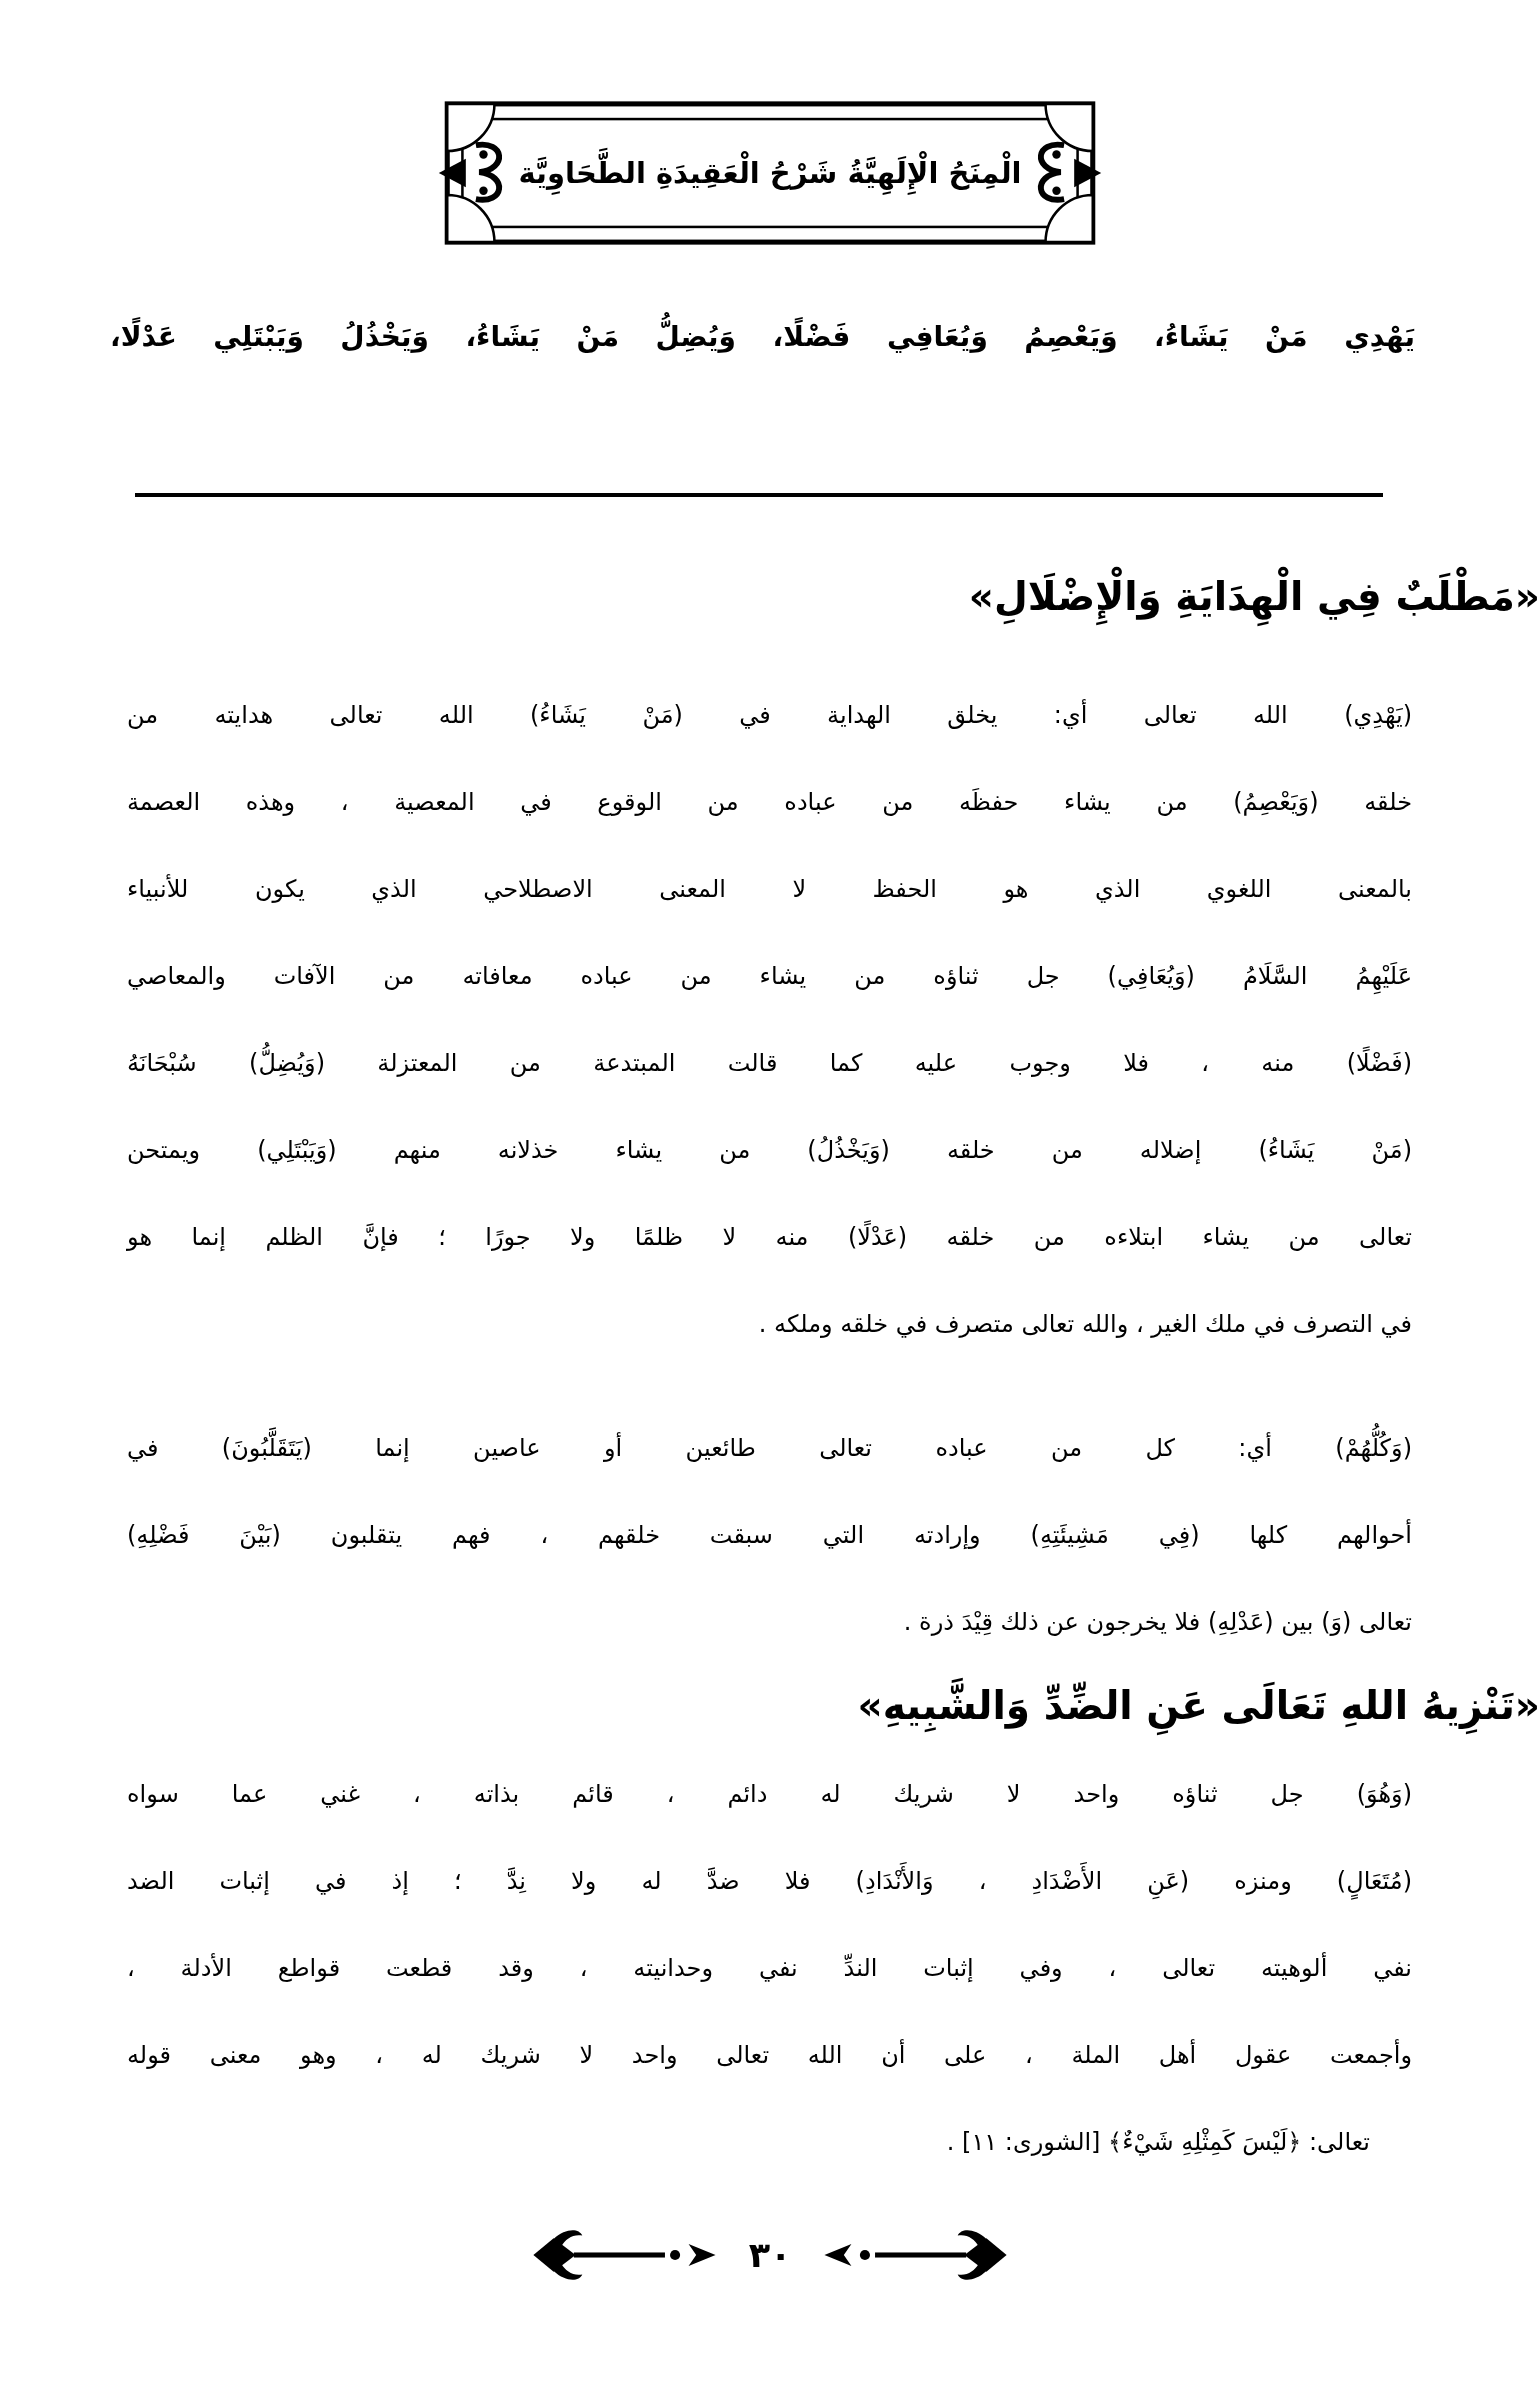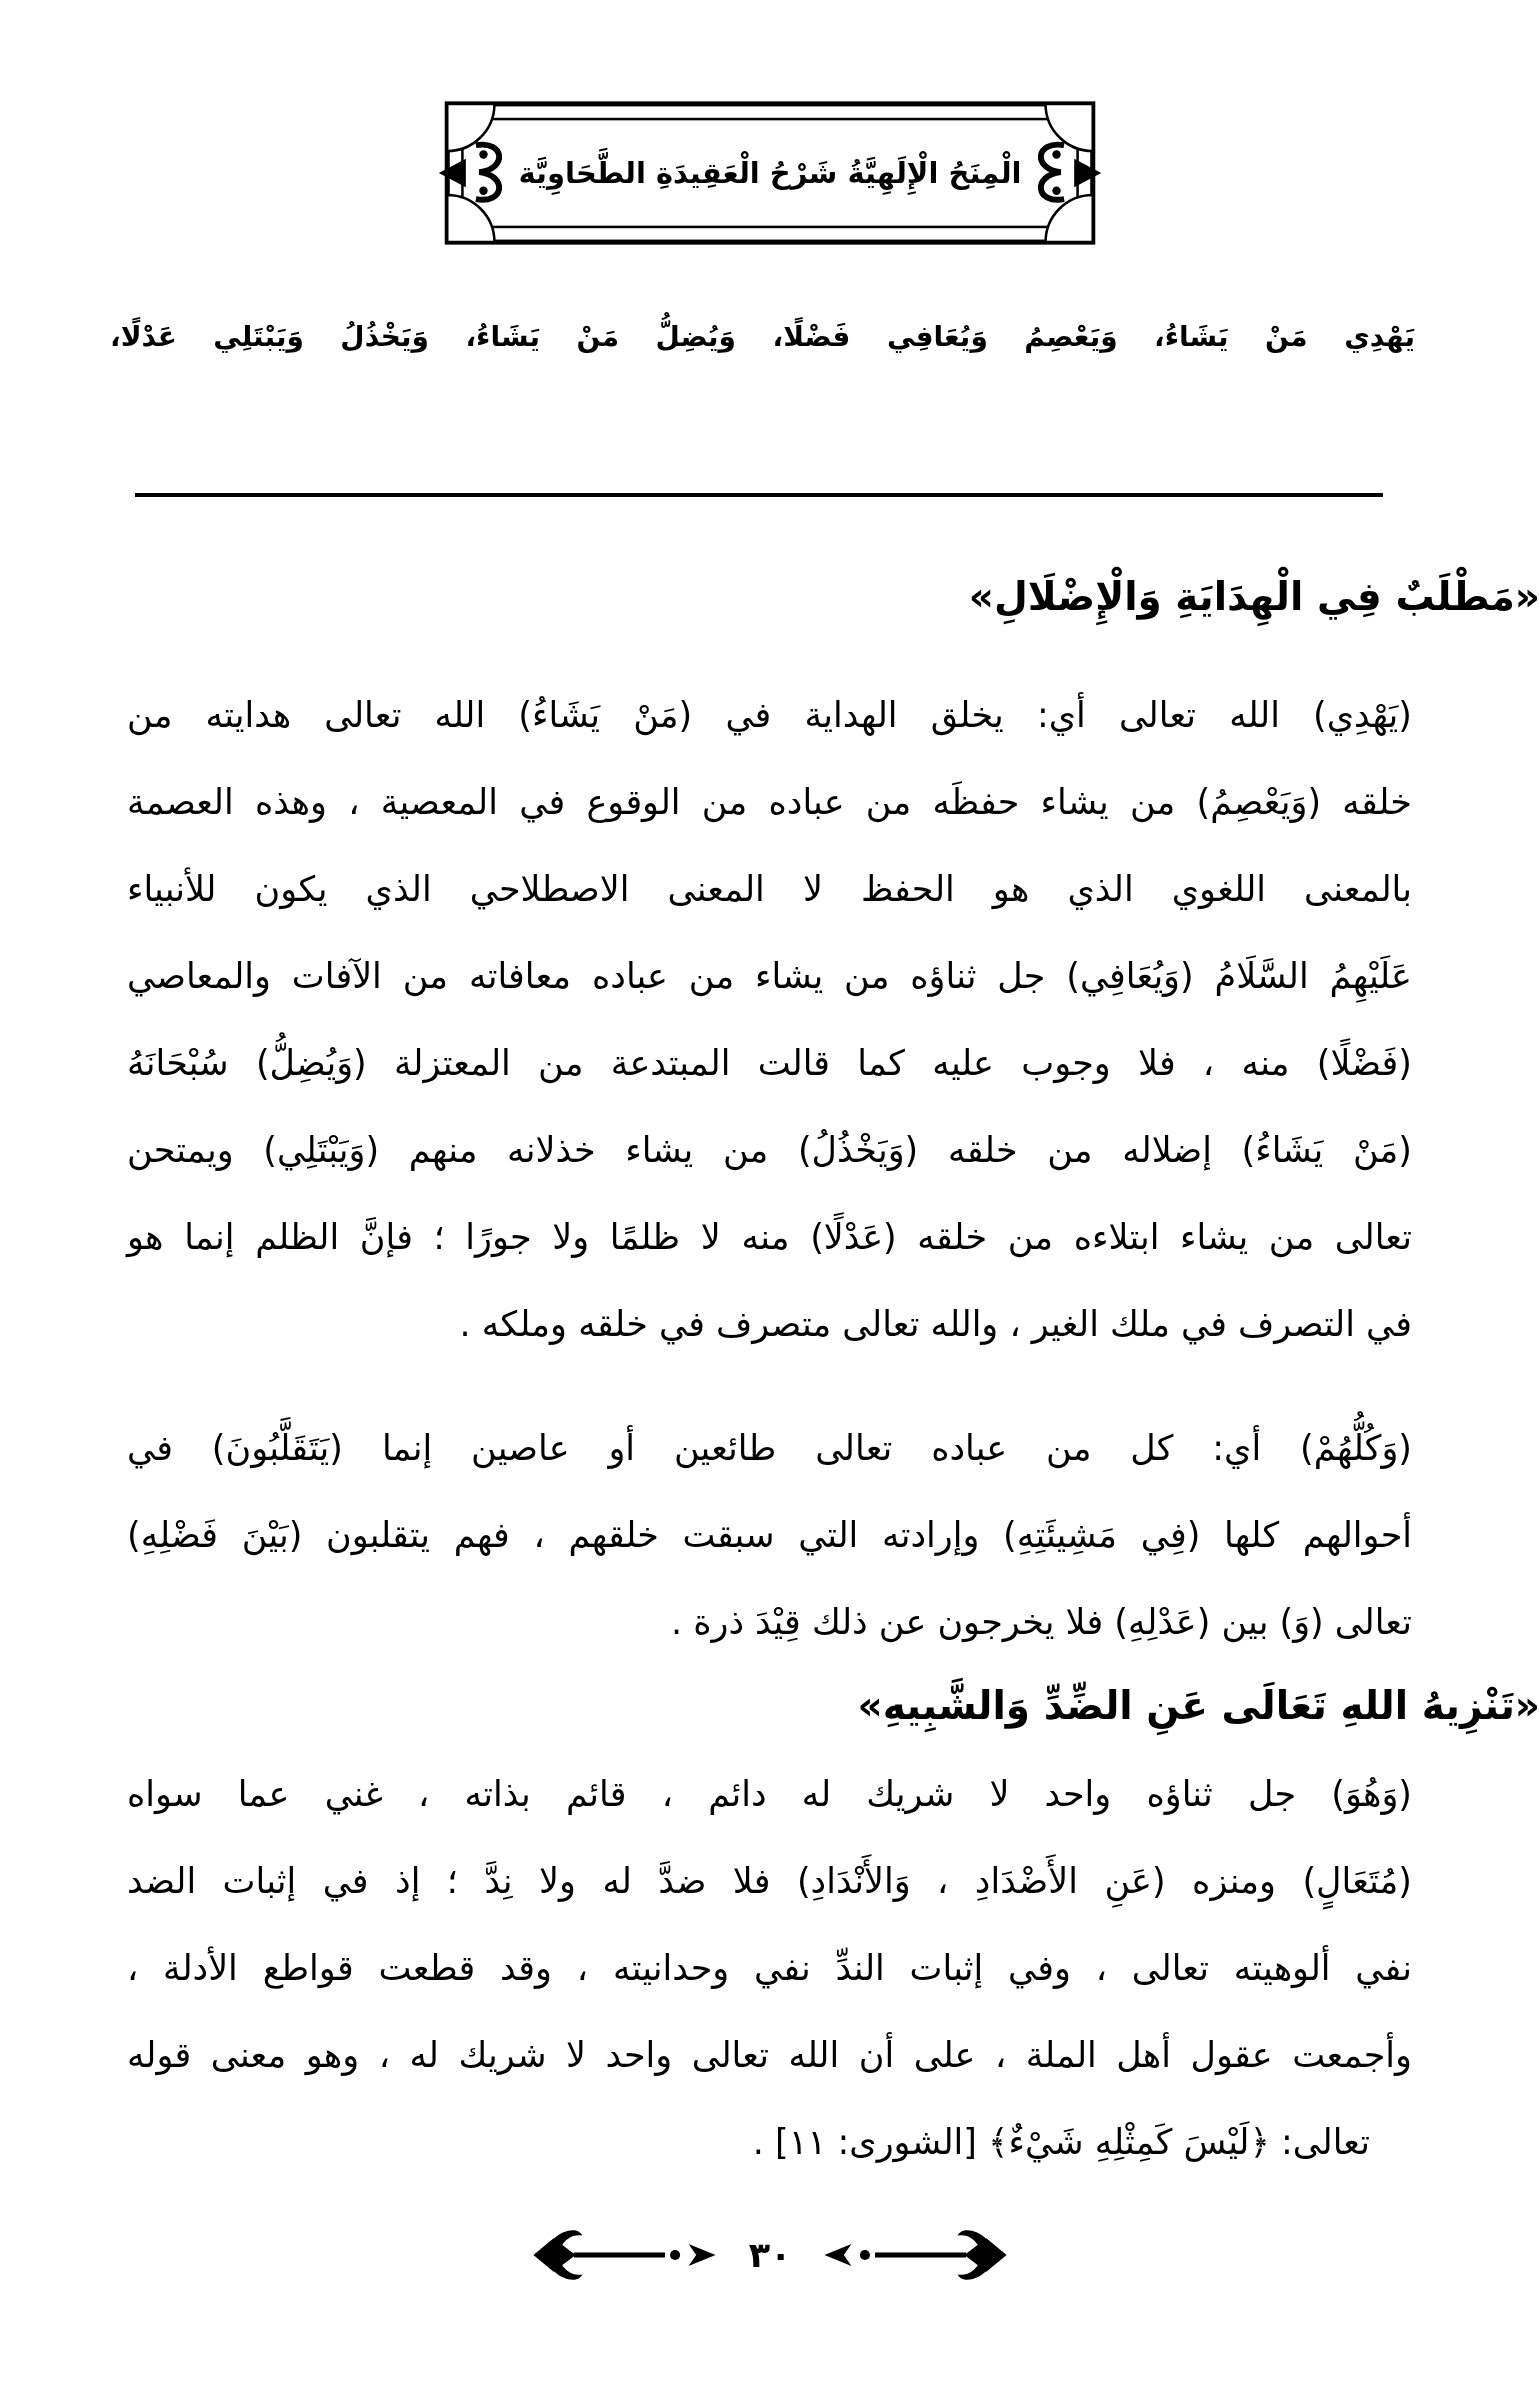--- a/index.html
+++ b/index.html
@@ -27,21 +27,21 @@
   .heading { position:absolute; left:0; right:0; direction:rtl; text-align:right;
              font-weight:700; font-size:39px; line-height:85px; }
   .heading1 { top:554px; }
   .heading2 { top:1663px; }
 
   .para { position:absolute; left:127px; right:128px; }
   .para1 { top:672px; }
   .para2 { top:1405px; }
   .para3 { top:1751px; }
   .bline { direction:rtl; text-align:justify; text-align-last:justify;
-           font-size:35px; line-height:87px; }
+           font-size:24px; line-height:87px; }
   .endline { text-align:right; text-align-last:right; }
   .verse-indent { padding-right:42px; }
 
   
   .footer { position:absolute; top:2228px; left:0; right:0;
             display:flex; align-items:center; justify-content:center; gap:25px; }
   .page-number { direction:rtl; font-size:35px; font-weight:700; line-height:54px; }
   .footer svg { display:block; }
 
   .watermark { position:absolute; top:2292px; right:150px; direction:ltr;

